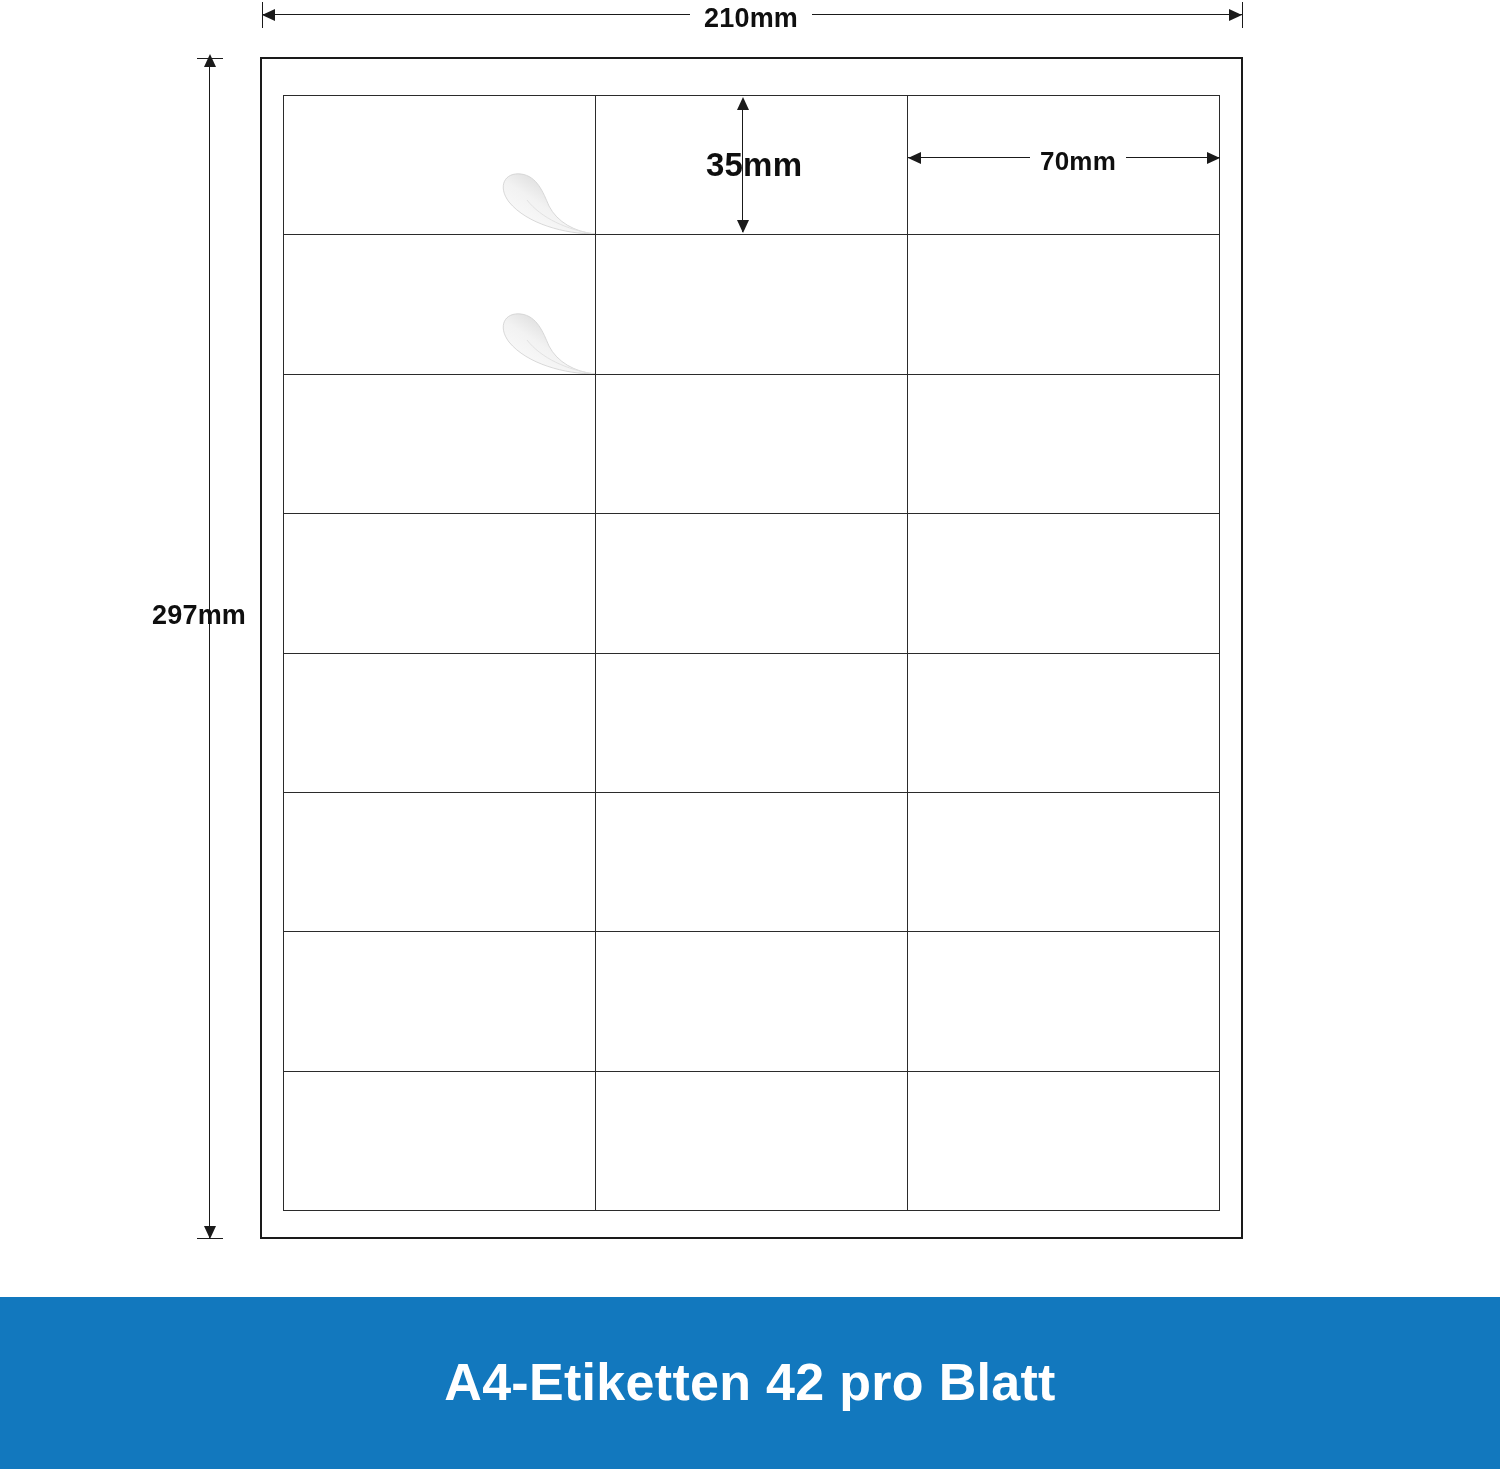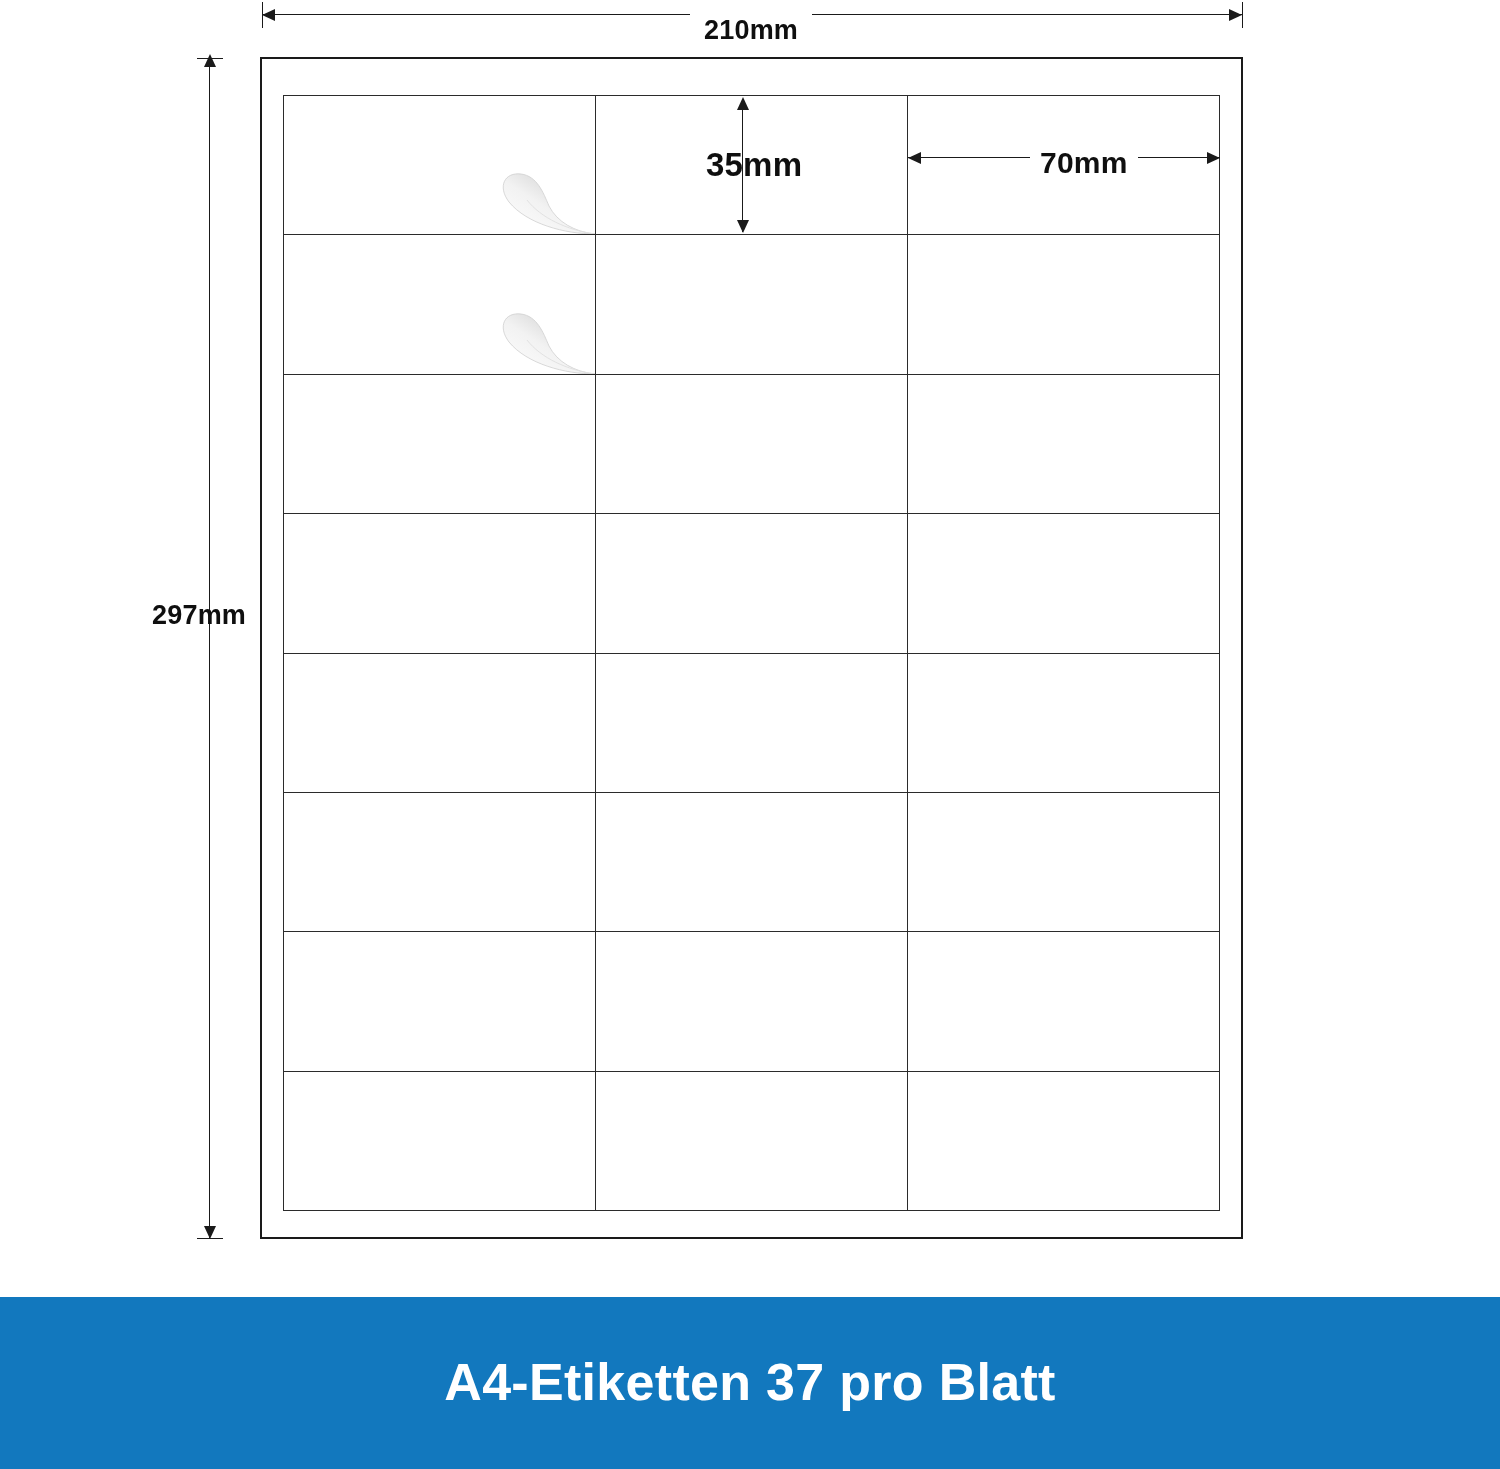--- a/index.html
+++ b/index.html
@@ -77,38 +77,38 @@
     font-weight: 700;
     letter-spacing: .2px;
     white-space: nowrap;
   }
 
   
   #label-210 {
     left: 690px;
     top: -1px;
     background: #ffffff;
-    padding: 16px 14px;
+    padding: 4px 14px;
   }
   
   #label-297 {
     left: 152px;
     top: 600px;
   }
   
   #label-35 {
     left: 706px;
     top: 146px;
     font-size: 33px;
   }
   
   #label-70 {
     left: 1030px;
     top: 146px;
-    font-size: 30px;
+    font-size: 26px;
     background: #ffffff;
     padding: 0 10px;
   }
 
   
   .dim-left-line {
     position: absolute;
     left: 209px;
     top: 58px;
     width: 1px;
@@ -287,14 +287,14 @@
   <div class="dim-label" id="label-35">35mm</div>
 
   <div id="dim70"></div>
   <div class="arrow arrow-left" style="left:908px; top:152px;"></div>
   <div class="arrow arrow-right" style="left:1207px; top:152px;"></div>
   <div class="dim-label" id="label-70">70mm</div>
 
 </div>
 
 <div id="caption">
-  <div class="line">A4-Etiketten 37 pro Blatt</div>
+  <div class="line">A4-Etiketten 42 pro Blatt</div>
 </div>
 
 </body></html>

